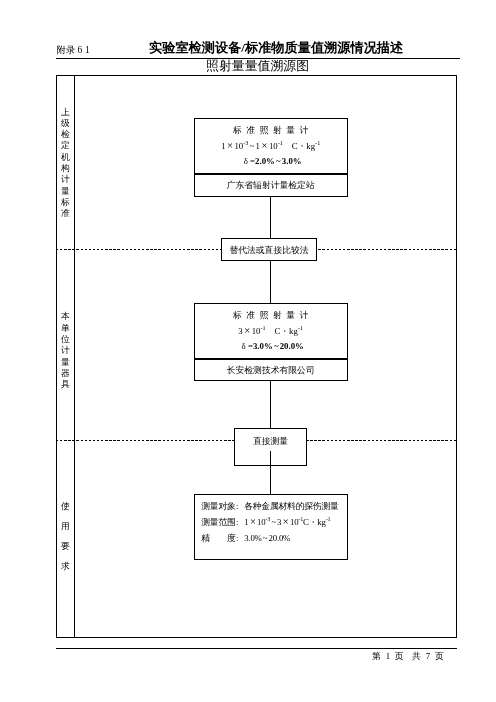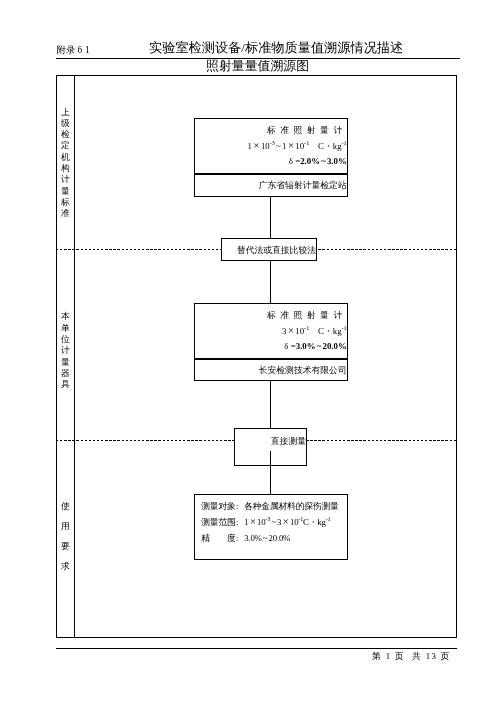--- a/index.html
+++ b/index.html
@@ -4,39 +4,39 @@
 <style>
   html,body{margin:0;padding:0;}
   body{width:496px;height:702px;background:#ffffff;
        font-family:"Liberation Serif","DejaVu Serif",serif;color:#000;
        position:relative;overflow:hidden;-webkit-font-smoothing:antialiased;}
   .page{position:absolute;left:0;top:0;width:496px;height:702px;padding-left:36px;}
 
   
   .hdr-left{position:absolute;left:56.5px;top:44px;font-size:9.3px;line-height:12px;white-space:pre;letter-spacing:0.2px;}
   .hdr-title{position:absolute;left:149px;top:39px;white-space:nowrap;
-             font-size:13.2px;font-weight:normal;line-height:17px;letter-spacing:0px;}
+             font-size:13.2px;font-weight:bold;line-height:17px;letter-spacing:0px;}
   .hdr-rule{position:absolute;left:56px;top:58px;width:404px;height:1.3px;background:#000;}
   .subtitle{position:absolute;left:206px;top:58px;white-space:nowrap;
             font-size:12.9px;line-height:16px;text-align:right;}
 
   
   .tbl{position:absolute;left:56px;top:75px;width:401px;height:562.5px;
        border:1.3px solid #000;box-sizing:border-box;}
   .vdiv{position:absolute;left:74px;top:75px;width:1.3px;height:562.5px;background:#000;}
   .dashline{position:absolute;left:56px;width:401px;height:1.2px;
             background-image:repeating-linear-gradient(to right,#000 0 2.4px,rgba(0,0,0,0) 2.4px 4.1px);}
 
   .vlabel{position:absolute;left:56.5px;width:18px;text-align:center;
           font-size:8.8px;line-height:11.33px;color:#000;}
   .vlabel span{display:block;}
 
   
   .box{position:absolute;border:1.3px solid #000;box-sizing:border-box;background:#fff;}
-  .box .inner{text-align:right;}
+  .box .inner{text-align:center;}
   .hsplit{position:absolute;left:0;width:100%;height:1.6px;background:#000;}
   .conn{position:absolute;width:1.3px;background:#000;}
 
   .t-title{font-size:8.8px;letter-spacing:4.5px;text-indent:4.5px;line-height:15px;}
   .t-line{font-size:8.8px;line-height:15px;white-space:nowrap;}
   .t-org{font-size:8.8px;letter-spacing:0px;line-height:15px;}
   .t-node{font-size:8.8px;letter-spacing:0px;line-height:11px;}
   sup{font-size:6.2px;vertical-align:super;line-height:0;}
   i{font-style:normal;padding:0 1.5px;font-size:10.5px;}
   .t-line em,.req-line em{font-style:normal;padding:0 1.2px;}
@@ -140,15 +140,15 @@
 
   <div class="box" style="left:193.7px;top:494px;width:154px;height:65.5px">
     <div style="position:absolute;left:6.6px;top:4px;width:150px">
       <div class="req-line">测量对象<u>:</u>各种金属材料的探伤测量</div>
       <div class="req-line">测量范围<u>:</u>1<i>×</i>10<sup>-3</sup><em>~</em>3<i>×</i>10<sup>-1</sup>C・kg<sup>-1</sup></div>
       <div class="req-line">精　　度<u>:</u>3.0%<em>~</em>20.0%</div>
     </div>
   </div>
 
   <div class="footer-rule"></div>
-  <div class="footer-txt">第 1 页  共 13 页</div>
+  <div class="footer-txt">第 1 页  共 7 页</div>
 
 </div>
 
 </body></html>

